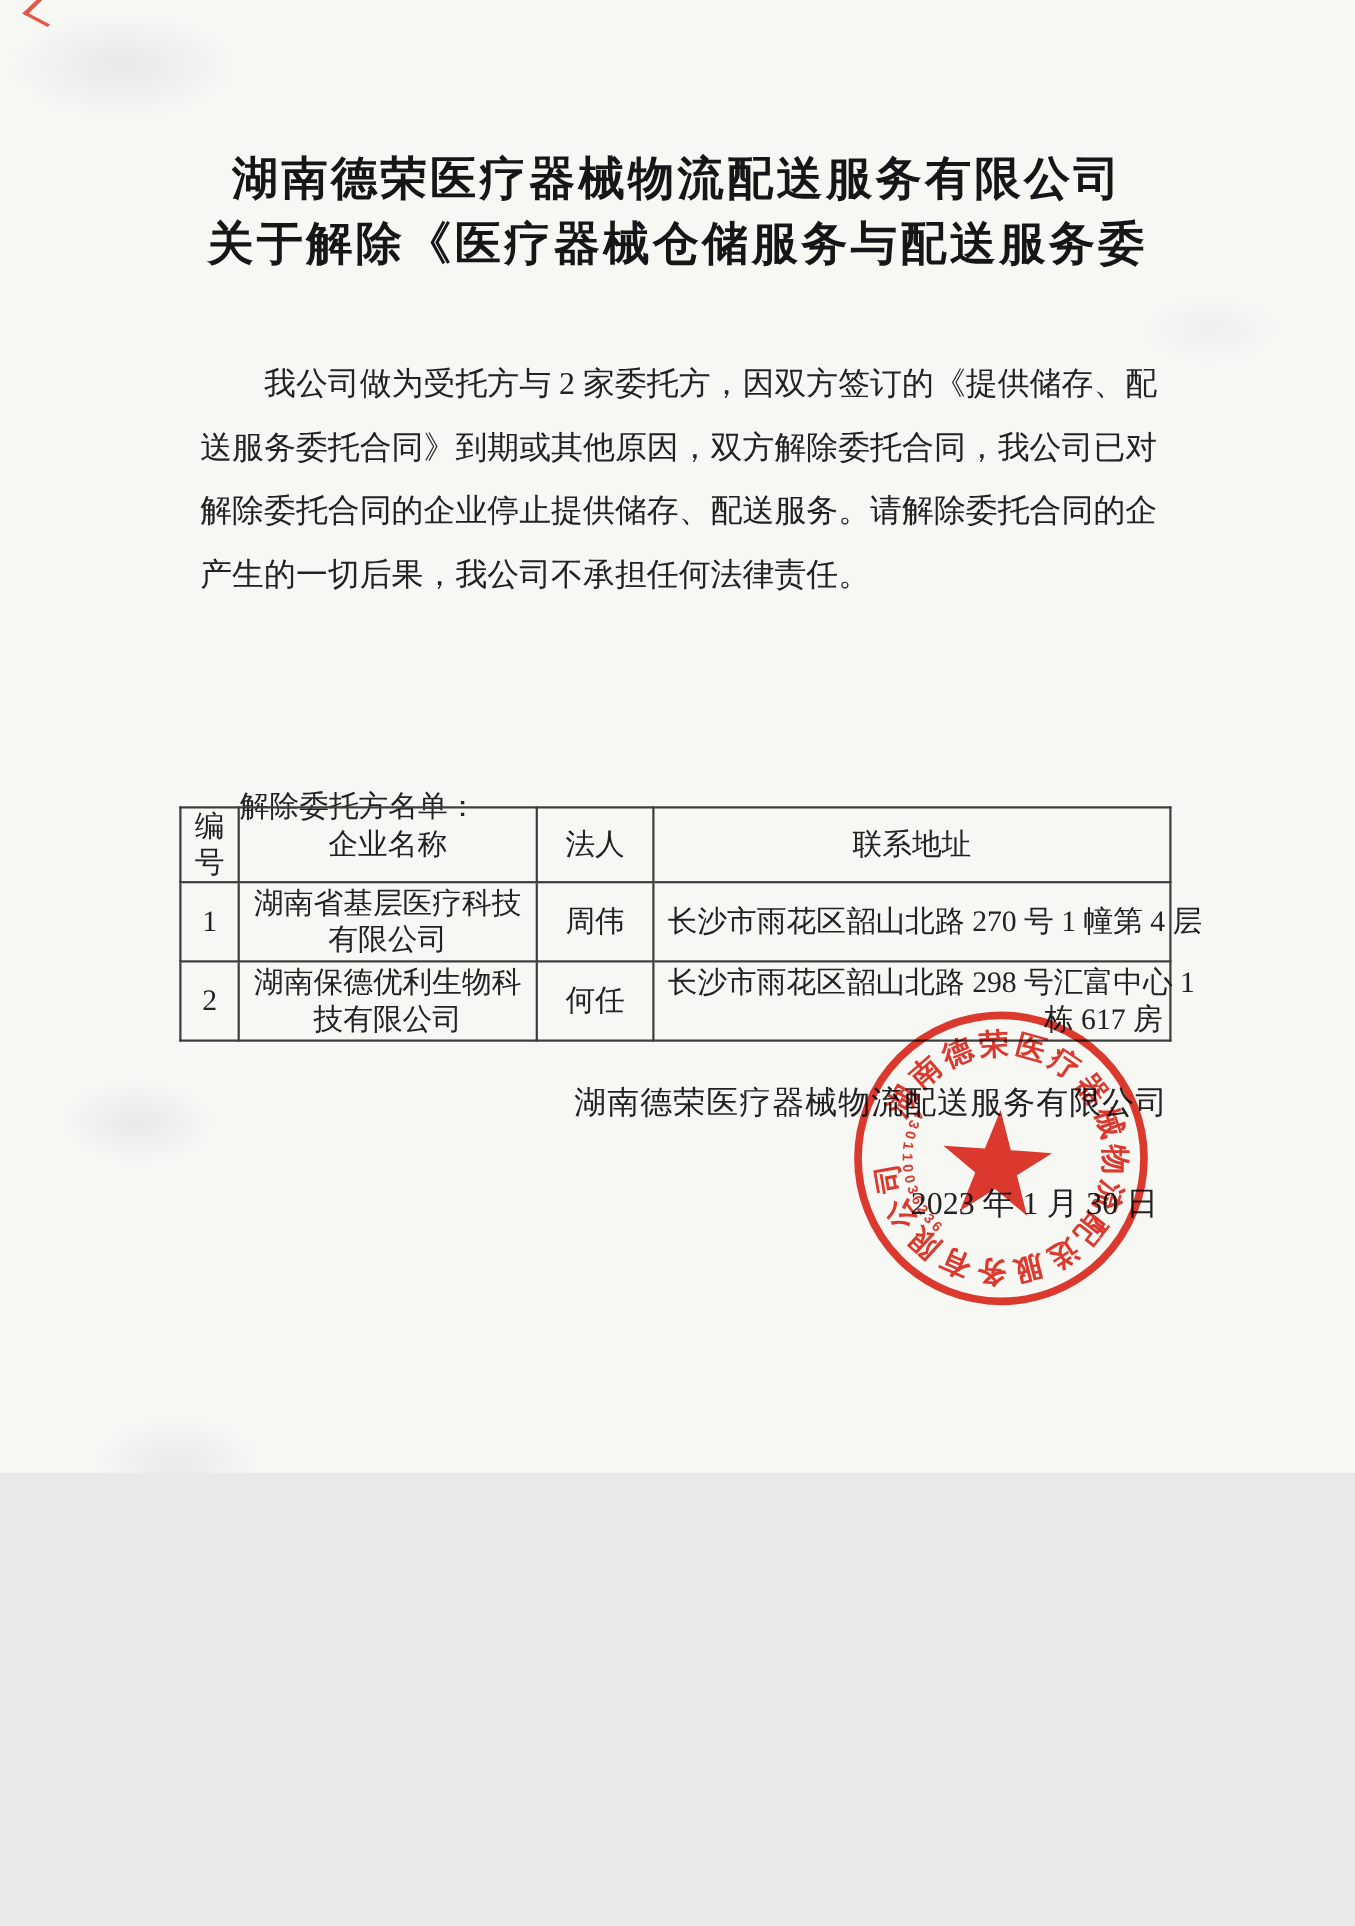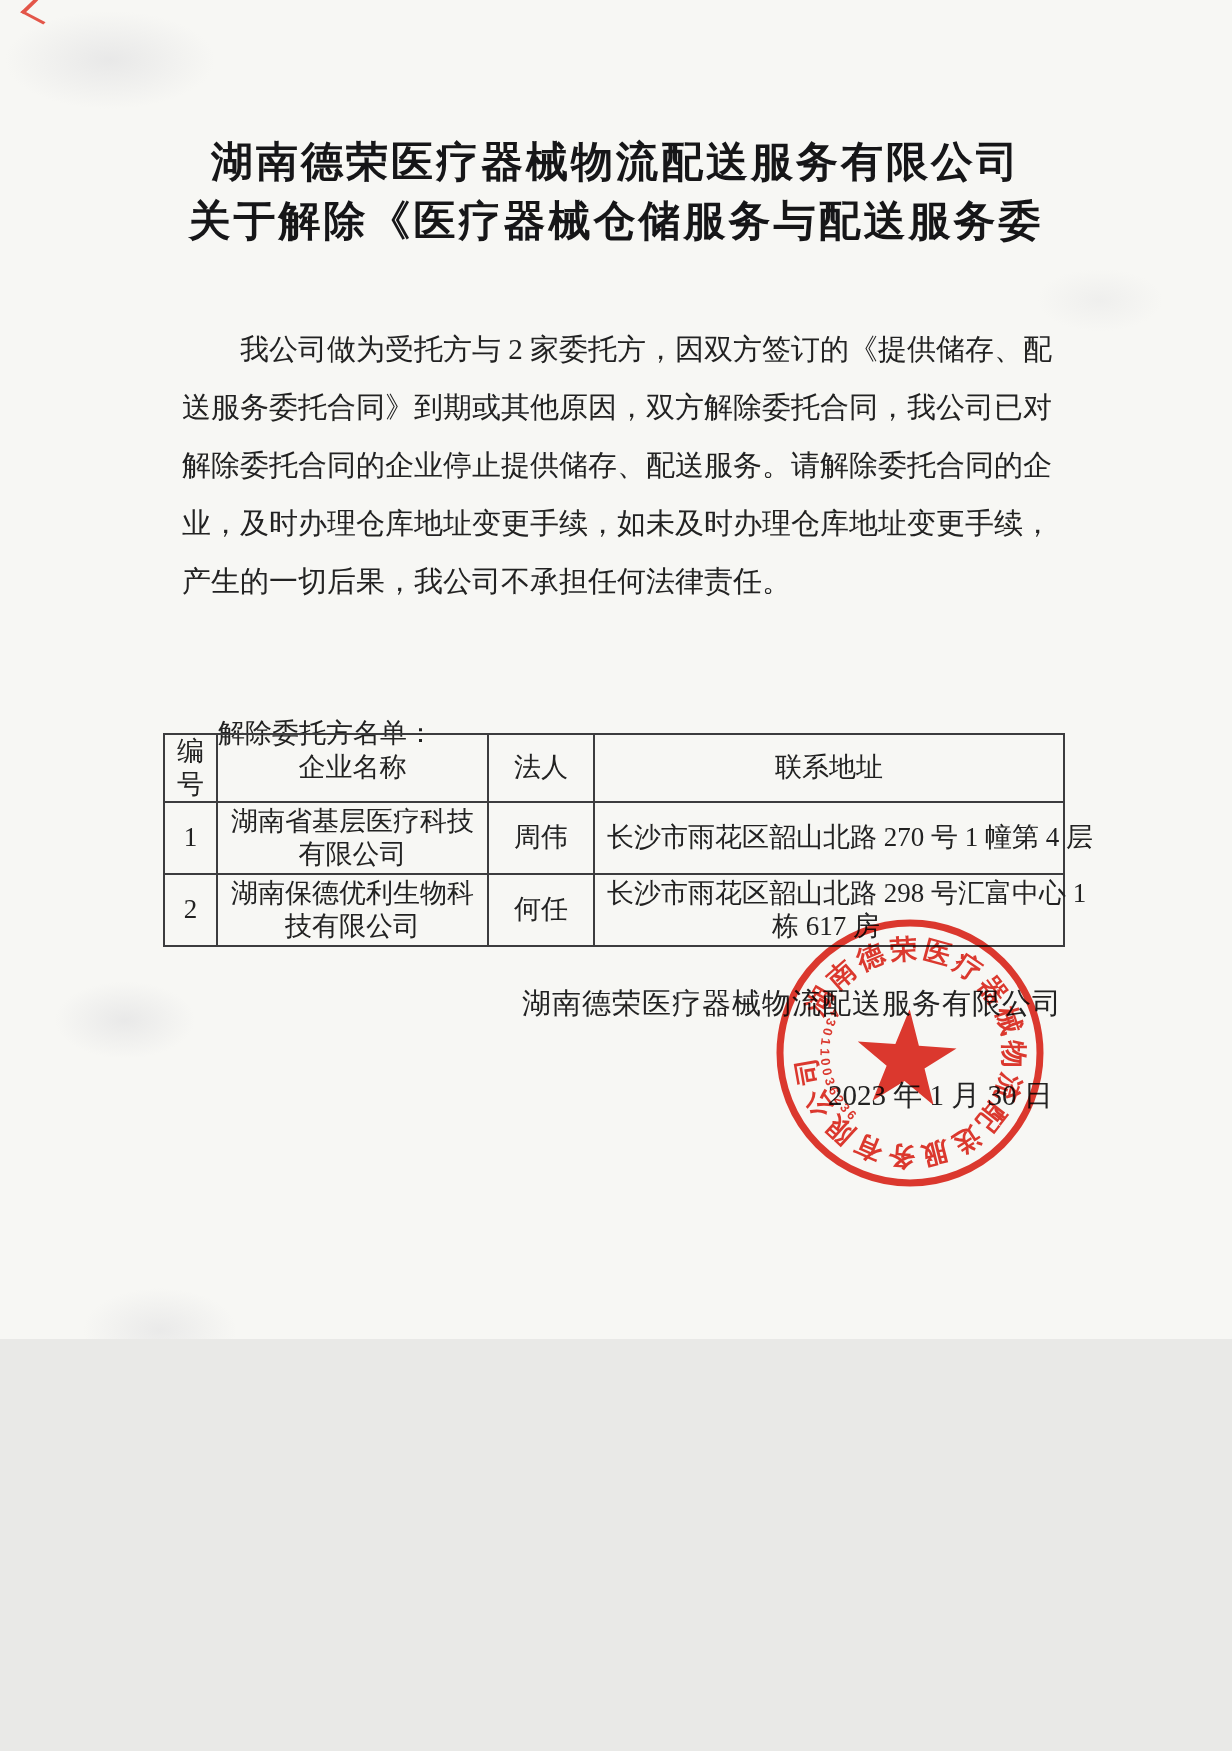--- a/index.html
+++ b/index.html
@@ -47,21 +47,21 @@
     font-size:27px;color:#222;
   }
   table.delegation td{
     border:2px solid #3c3c3e;
     text-align:center;vertical-align:middle;
     padding:0;line-height:1.22;
   }
   table.delegation tr.hdr{height:40px;}
   table.delegation tr.rowdata{height:67px;}
   table.delegation td.company{padding:2px 8px;}
-  table.delegation td.addr{text-align:center;padding:2px 18px 2px 12px;margin-top:25px;}
+  table.delegation td.addr{text-align:right;padding:2px 6px 2px 12px;margin-top:25px;}
   table.delegation td.addr .addr-line{white-space:nowrap;}
   .sig-company{
     position:absolute;left:522px;top:984px;
     font-size:29px;letter-spacing:1px;line-height:38px;color:#222;white-space:nowrap;
   }
   .sig-date{
     position:absolute;left:828px;top:1076px;
     font-size:29px;line-height:38px;color:#222;white-space:nowrap;
   }
   .seal{
@@ -85,21 +85,20 @@
 
   <div class="title">
     <div class="t-line">湖南德荣医疗器械物流配送服务有限公司</div>
     <div class="t-line">关于解除《医疗器械仓储服务与配送服务委</div>
   </div>
 
   <div class="body-text">
     <div class="b-line indent">我公司做为受托方与 2 家委托方，因双方签订的《提供储存、配</div>
     <div class="b-line">送服务委托合同》到期或其他原因，双方解除委托合同，我公司已对</div>
     <div class="b-line">解除委托合同的企业停止提供储存、配送服务。请解除委托合同的企</div>
-    <div class="b-line">业，及时办理仓库地址变更手续，如未及时办理仓库地址变更手续，</div>
     <div class="b-line">产生的一切后果，我公司不承担任何法律责任。</div>
   </div>
 
   <div class="list-label">解除委托方名单：</div>
 
   <table class="delegation">
     <colgroup>
       <col style="width:53px">
         <col style="width:271px">
         <col style="width:106px">

